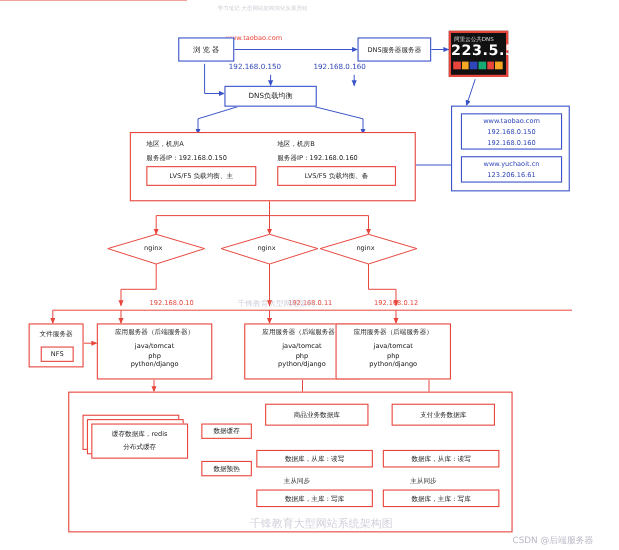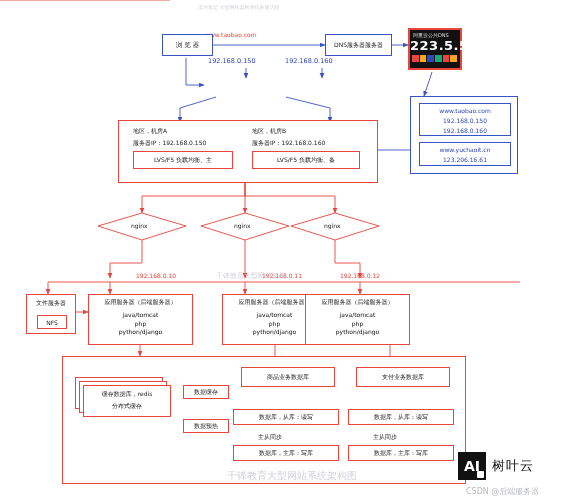--- a/index.html
+++ b/index.html
@@ -116,20 +116,23 @@
     <span class="t-black">浏 览 器</span>
   </div>
 
   <div class="box bb" style="left:325px;top:34px;width:67px;height:22px;font-size:6px;">
     <span class="t-black">DNS服务器服务器</span>
   </div>
 
   <div class="lbl t-blue" style="left:208px;top:57px;font-size:6.5px;">192.168.0.150</div>
   <div class="lbl t-blue" style="left:285px;top:57px;font-size:6.5px;">192.168.0.160</div>
 
+  <div class="box bb" style="left:204px;top:78px;width:84px;height:19px;font-size:6.5px;">
+    <span class="t-black">DNS负载均衡</span>
+  </div>
 
   <div class="dnsbox" style="left:408px;top:28px;width:50px;height:38px;">
     <div class="line1">阿里云公共DNS</div>
     <div class="line2">223.5.5.5</div>
     <div class="strip">
       <i style="background:#e8453c"></i>
         <i style="background:#f5a623"></i>
         <i style="background:#2f46b8"></i>
         <i style="background:#19a974"></i>
         <i style="background:#e8453c"></i>
@@ -248,22 +251,15 @@
       <span class="t-black">数据库，从库：读写</span>
     </div>
     <div class="lbl t-black" style="left:310px;top:76px;font-size:6px;">主从同步</div>
     <div class="box rb" style="left:285px;top:88px;width:106px;height:16px;font-size:6px;">
       <span class="t-black">数据库，主库：写库</span>
     </div>
 
     <div class="wm" style="left:164px;top:112px;font-size:10px;">千锋教育大型网站系统架构图</div>
   </div>
 
-  <div class="logo" style="left:458px;top:452px;">
-    <div class="mark">
-      <span>AI</span>
-      <span class="corner"></span>
-    </div>
-    <div class="name">树叶云</div>
-  </div>
   <div class="csdn" style="left:466px;top:486px;">CSDN @后端服务器</div>
 
 </div>
 
 </body></html>

